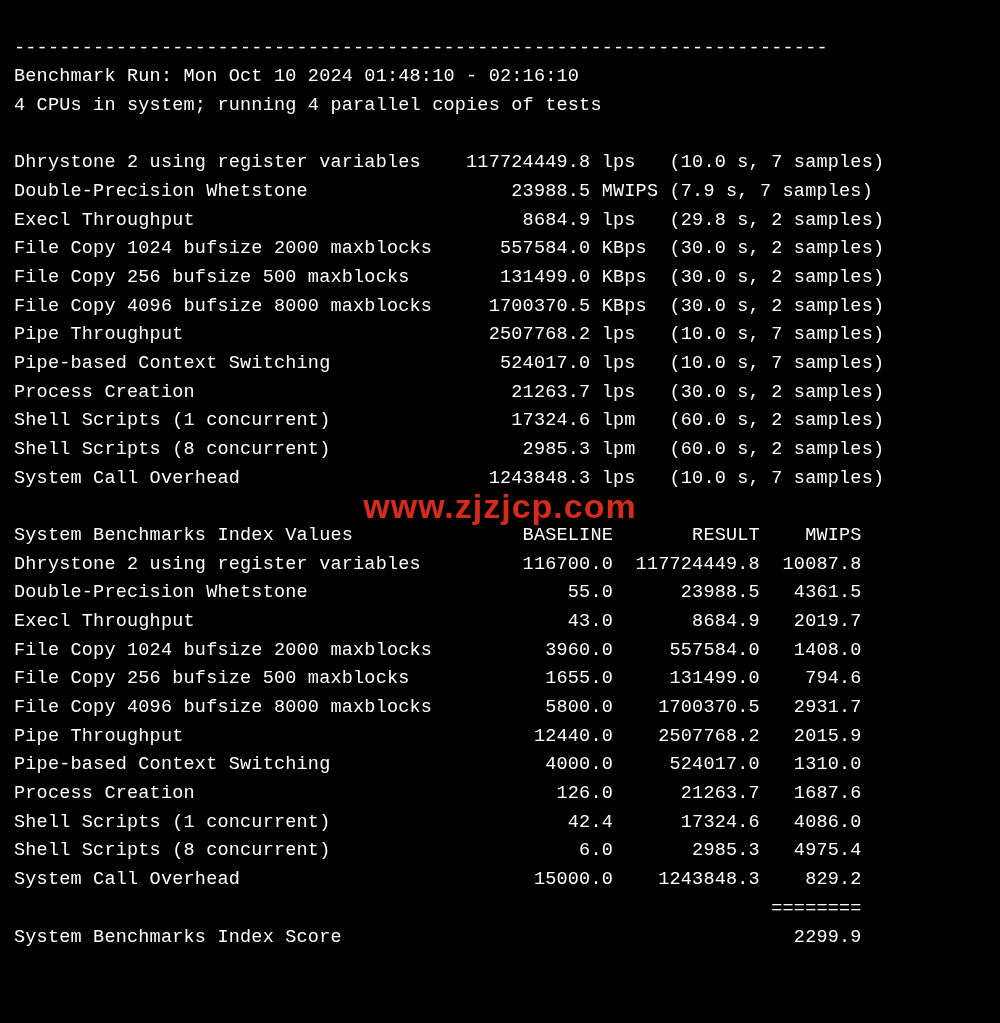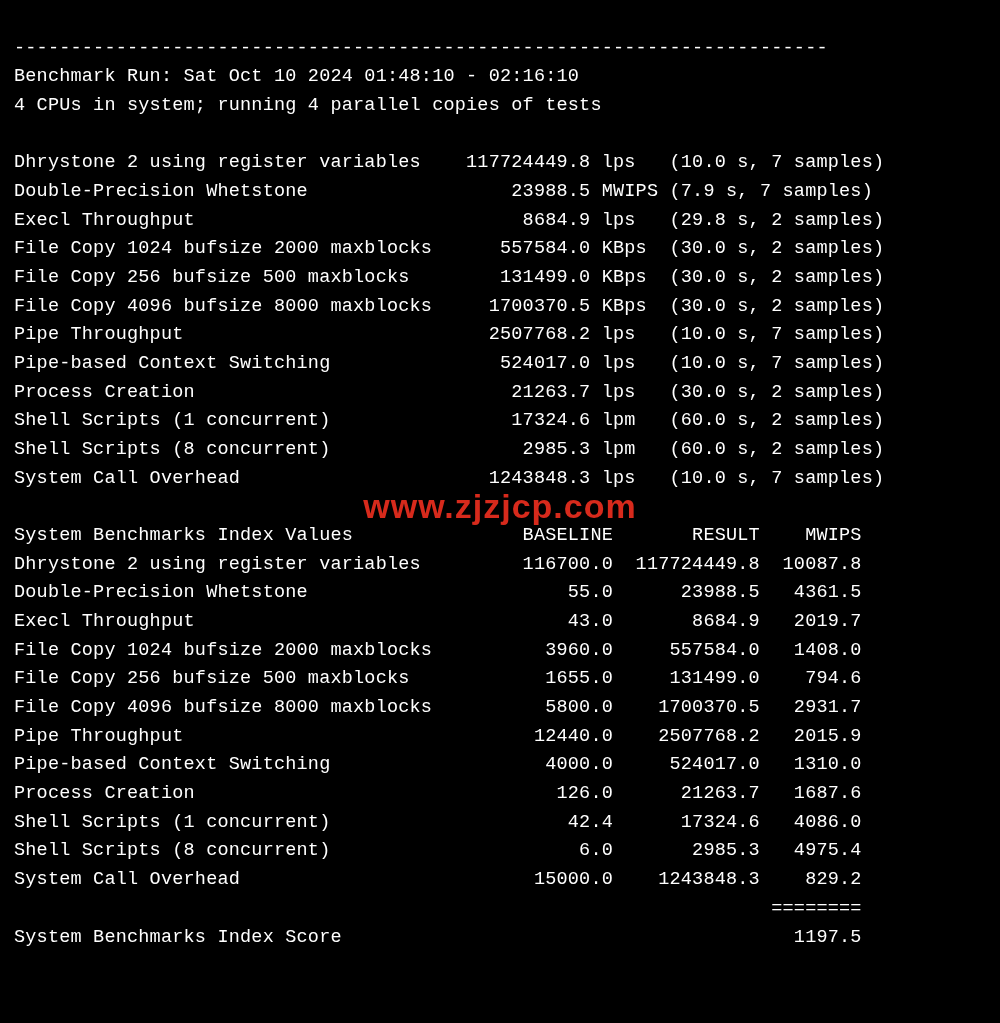--- a/index.html
+++ b/index.html
@@ -29,21 +29,21 @@
     font-weight: bold;
     letter-spacing: 1px;
     pointer-events: none;
   }
 </style>
 </head>
 <body>
 
 <div class="terminal">
 <span>------------------------------------------------------------------------</span>
-<span>Benchmark Run: Sat Oct 10 2024 01:48:10 - 02:16:10</span>
+<span>Benchmark Run: Mon Oct 10 2024 01:48:10 - 02:16:10</span>
 <span>4 CPUs in system; running 4 parallel copies of tests</span>
 
 <span id="tests-block">Dhrystone 2 using register variables    117724449.8 lps   (10.0 s, 7 samples)
 Double-Precision Whetstone                  23988.5 MWIPS (7.9 s, 7 samples)
 Execl Throughput                             8684.9 lps   (29.8 s, 2 samples)
 File Copy 1024 bufsize 2000 maxblocks      557584.0 KBps  (30.0 s, 2 samples)
 File Copy 256 bufsize 500 maxblocks        131499.0 KBps  (30.0 s, 2 samples)
 File Copy 4096 bufsize 8000 maxblocks     1700370.5 KBps  (30.0 s, 2 samples)
 Pipe Throughput                           2507768.2 lps   (10.0 s, 7 samples)
 Pipe-based Context Switching               524017.0 lps   (10.0 s, 7 samples)
@@ -59,20 +59,20 @@
 File Copy 1024 bufsize 2000 maxblocks          3960.0     557584.0   1408.0
 File Copy 256 bufsize 500 maxblocks            1655.0     131499.0    794.6
 File Copy 4096 bufsize 8000 maxblocks          5800.0    1700370.5   2931.7
 Pipe Throughput                               12440.0    2507768.2   2015.9
 Pipe-based Context Switching                   4000.0     524017.0   1310.0
 Process Creation                                126.0      21263.7   1687.6
 Shell Scripts (1 concurrent)                     42.4      17324.6   4086.0
 Shell Scripts (8 concurrent)                      6.0       2985.3   4975.4
 System Call Overhead                          15000.0    1243848.3    829.2</span>
 <span>                                                                   ========</span>
-<span id="score-line">System Benchmarks Index Score                                        1197.5</span>
+<span id="score-line">System Benchmarks Index Score                                        2299.9</span>
 
 
 
 
 </div>
 
 <div class="watermark">www.zjzjcp.com</div>
 
 </body></html>

